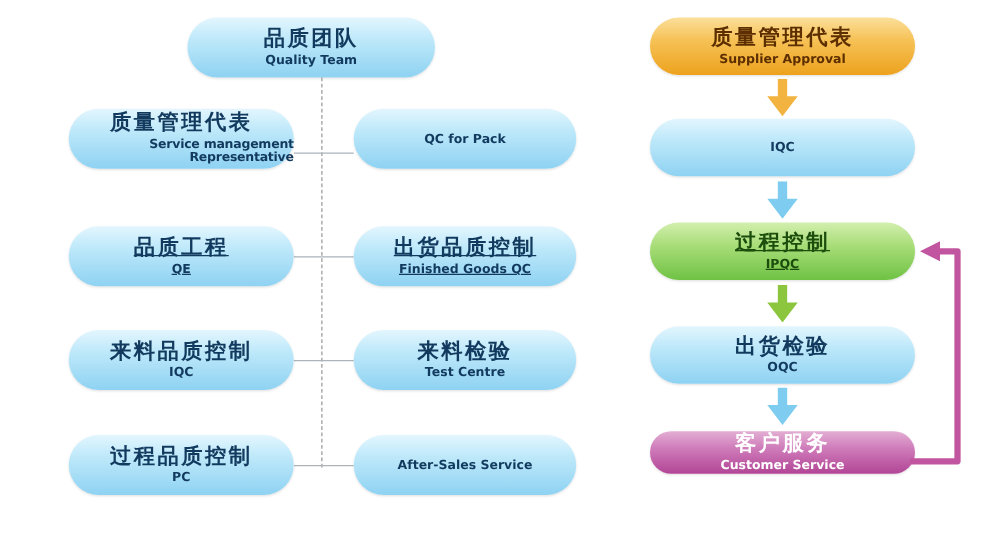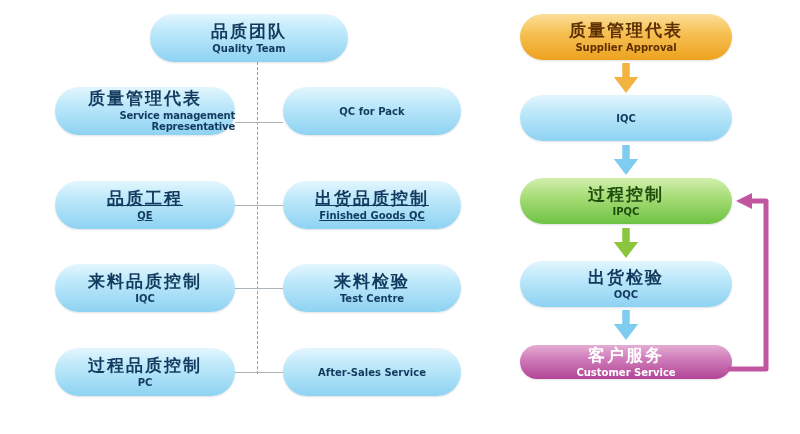--- a/index.html
+++ b/index.html
@@ -20,20 +20,21 @@
     background:linear-gradient(to bottom,#e3f6fe 0%,#bfe9fa 35%,#8ed2f2 100%);
     color:#123a5e;
   }
   .pill.orange{
     background:linear-gradient(to bottom,#fbdf9a 0%,#f6c155 40%,#eda21e 100%);
     color:#5c2e00;
   }
   .pill.green{
     background:linear-gradient(to bottom,#d2efae 0%,#a8dd78 40%,#6fc244 100%);
     color:#1c4d0d;
+    text-decoration:underline;
   }
   .pill.magenta{
     background:linear-gradient(to bottom,#e3aed3 0%,#cf7cba 40%,#b24596 100%);
     color:#ffffff;
   }
   
   .org-root{left:150px;top:14px;width:198px;height:48px;}
   .vline{
     position:absolute;left:257px;top:62px;width:0;height:312px;
     border-left:1px dashed #9a9a9a;

